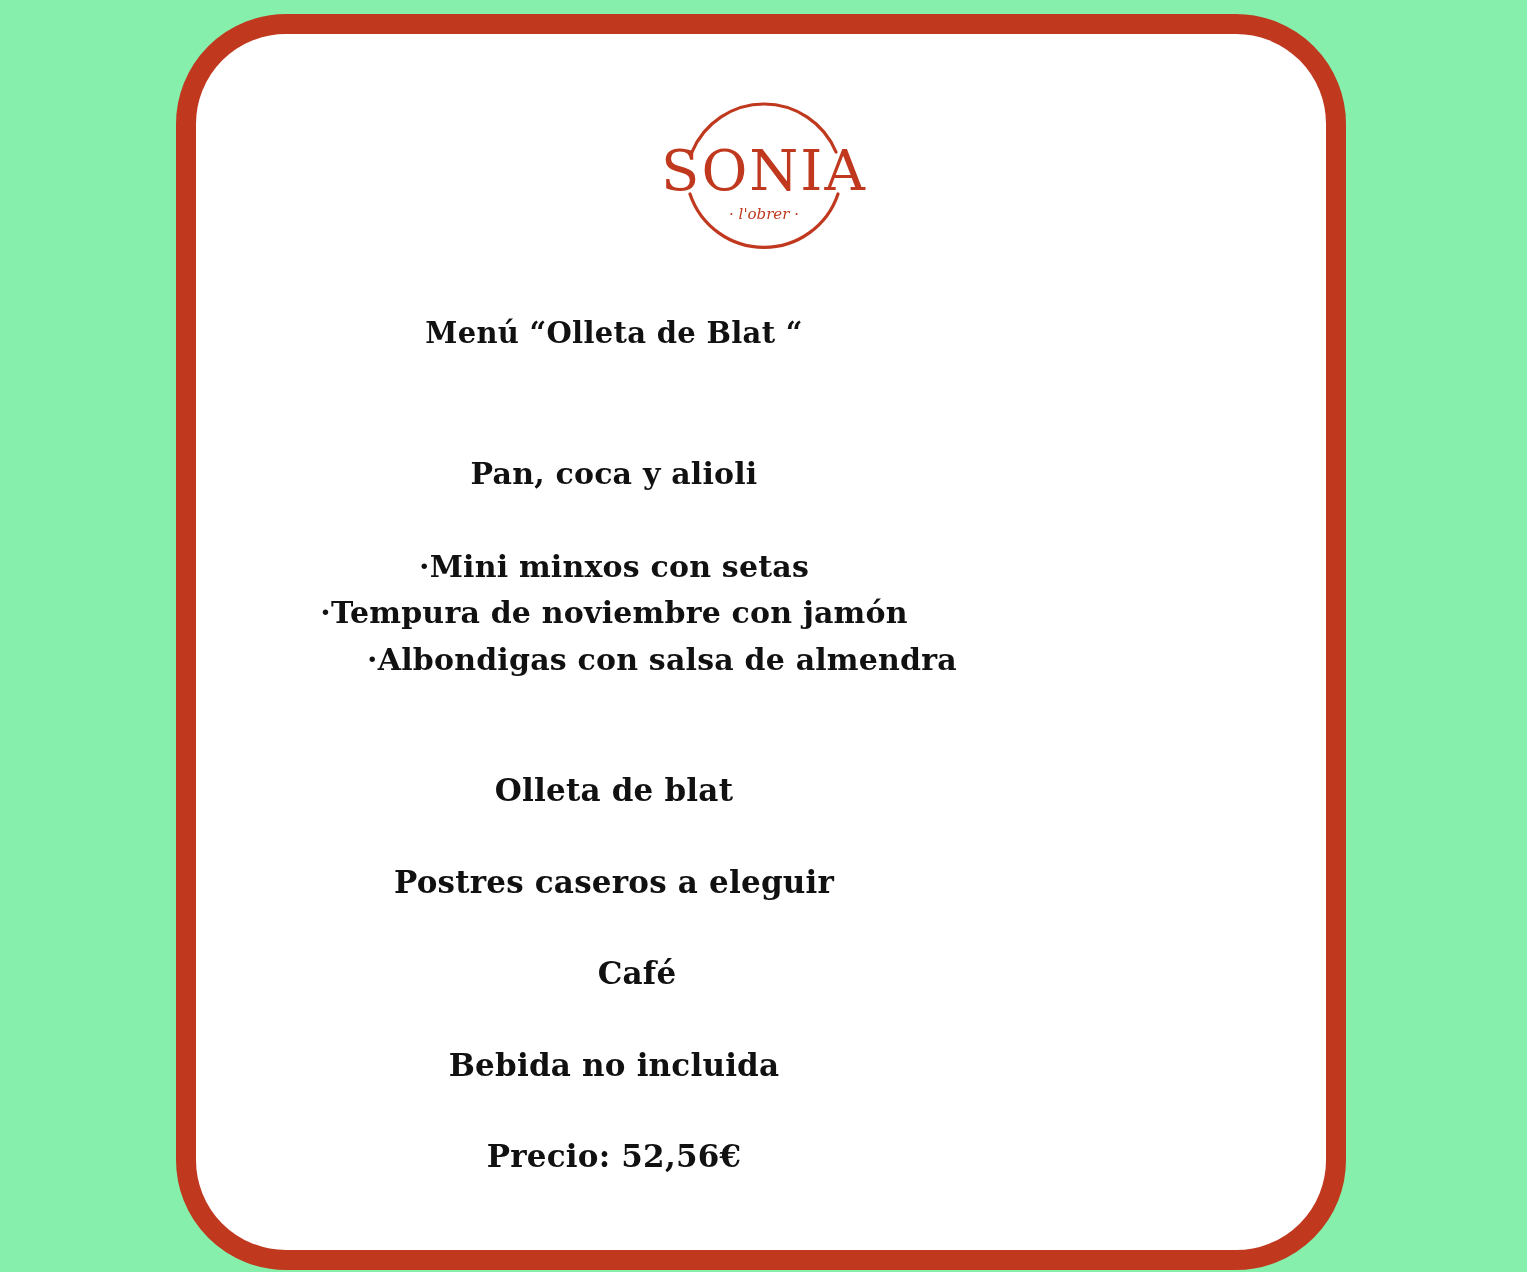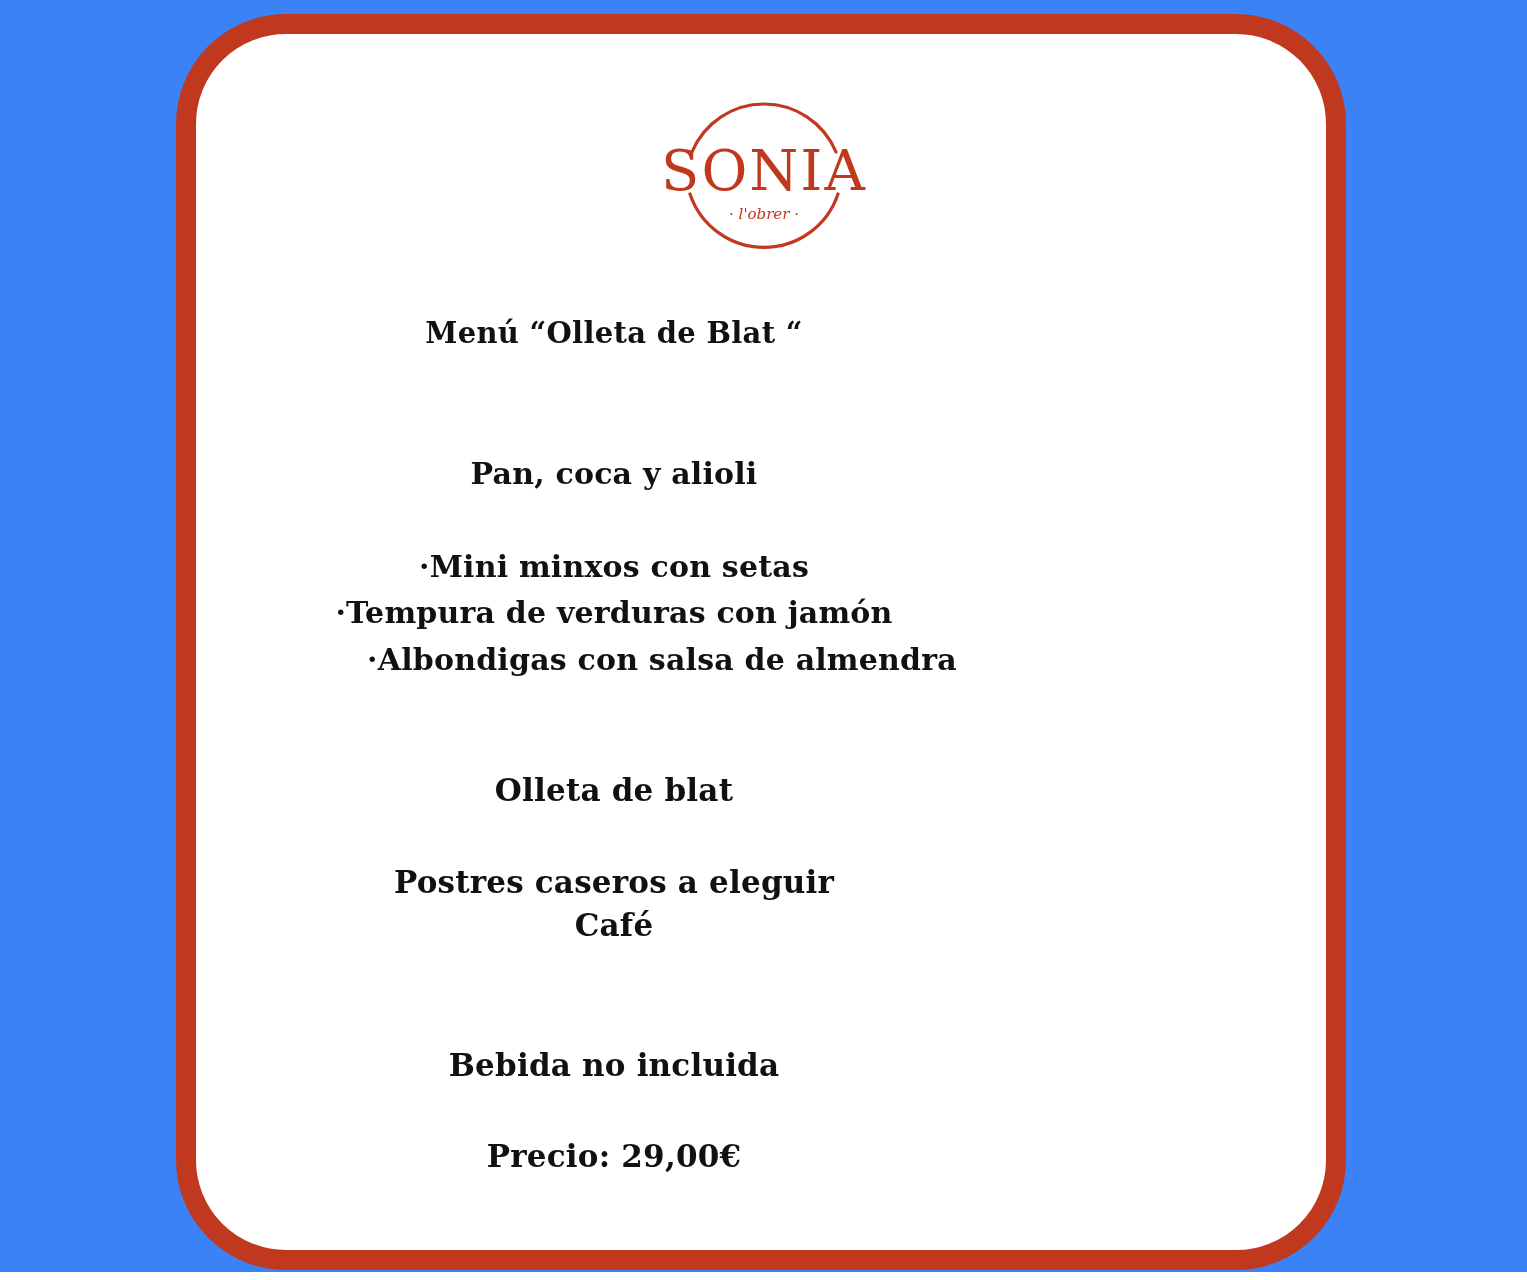--- a/index.html
+++ b/index.html
@@ -11,21 +11,21 @@
     width: 1527px;
     height: 1280px;
     font-family: "Liberation Serif", serif;
     overflow: hidden;
   }
 
   .page {
     position: relative;
     width: 1527px;
     height: 1280px;
-    background: #3b82f6;
+    background: #86efac;
   }
 
   
   .frame {
     position: absolute;
     left: 176px;
     top: 14px;
     width: 1170px;
     height: 1256px;
     border: 20px solid #c0391f;
@@ -109,25 +109,25 @@
         <path d="M 46 108 A 78 78 0 0 0 194 108" fill="none" stroke="#c0391f" stroke-width="3.2" stroke-linecap="round"></path>
         <text x="120" y="104" text-anchor="middle" font-family="'DejaVu Serif','Liberation Serif',serif" font-size="56" letter-spacing="2" fill="#c0391f">SONIA</text>
         <text x="120" y="133" text-anchor="middle" font-family="'DejaVu Serif','Liberation Serif',serif" font-size="15" font-style="italic" fill="#c0391f">· l'obrer ·</text>
       </svg>
     </div>
 
     <div class="menu-text title-line" style="top:310px;">Menú “Olleta de Blat “</div>
 
     <div class="menu-text dish-line" style="top:450px;">Pan, coca y alioli</div>
     <div class="menu-text dish-line" style="top:543px;">·Mini minxos con setas</div>
-    <div class="menu-text dish-line" style="top:589px;">·Tempura de verduras con jamón</div>
+    <div class="menu-text dish-line" style="top:589px;">·Tempura de noviembre con jamón</div>
     <div class="menu-text dish-line" style="top:636px;padding-left:48px;">·Albondigas con salsa de almendra</div>
 
     <div class="menu-text single-line" style="top:770px;">Olleta de blat</div>
     <div class="menu-text single-line" style="top:862px;">Postres caseros a eleguir</div>
-    <div class="menu-text single-line" style="top:905px;">Café</div>
+    <div class="menu-text single-line" style="top:953px;margin-left:23px;">Café</div>
     <div class="menu-text single-line" style="top:1045px;">Bebida no incluida</div>
-    <div class="menu-text single-line" style="top:1136px;">Precio: 29,00€</div>
+    <div class="menu-text single-line" style="top:1136px;">Precio: 52,56€</div>
 
   </div>
 
   <div class="bottom-mask"></div>
 </div>
 
 </body></html>

